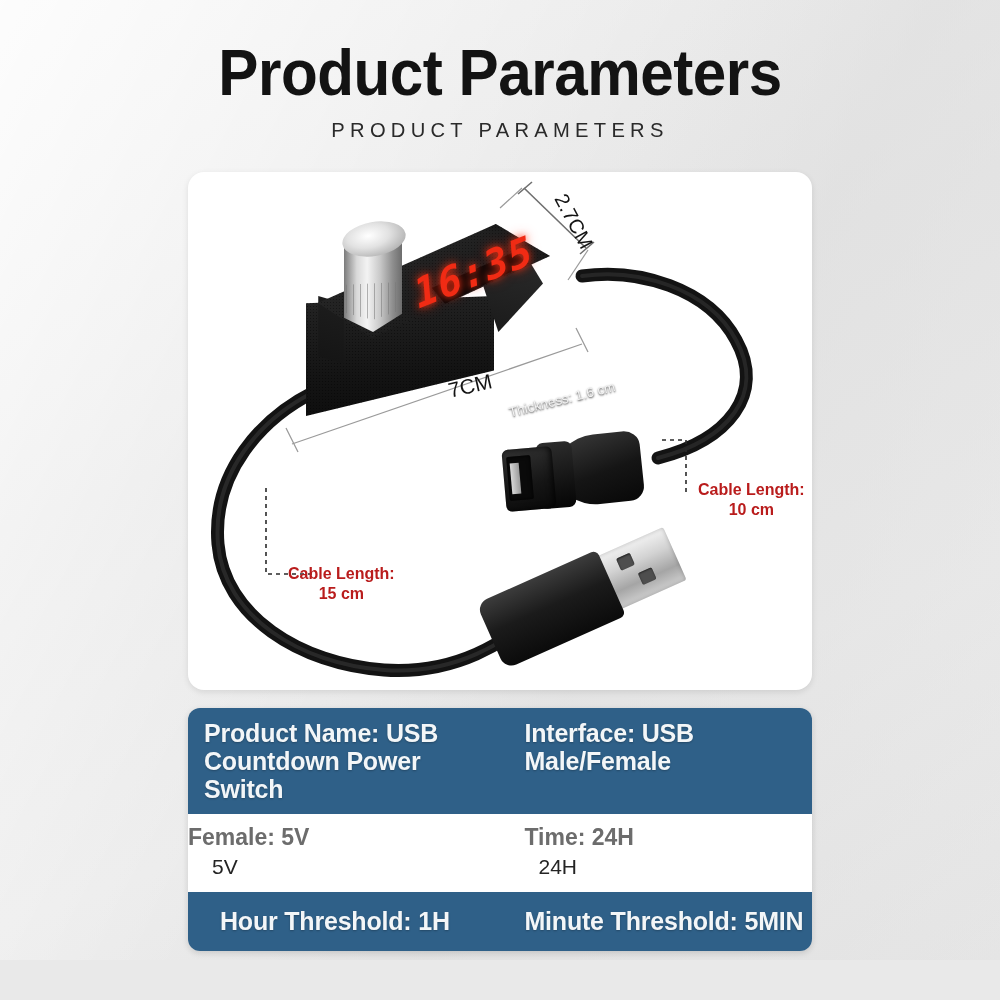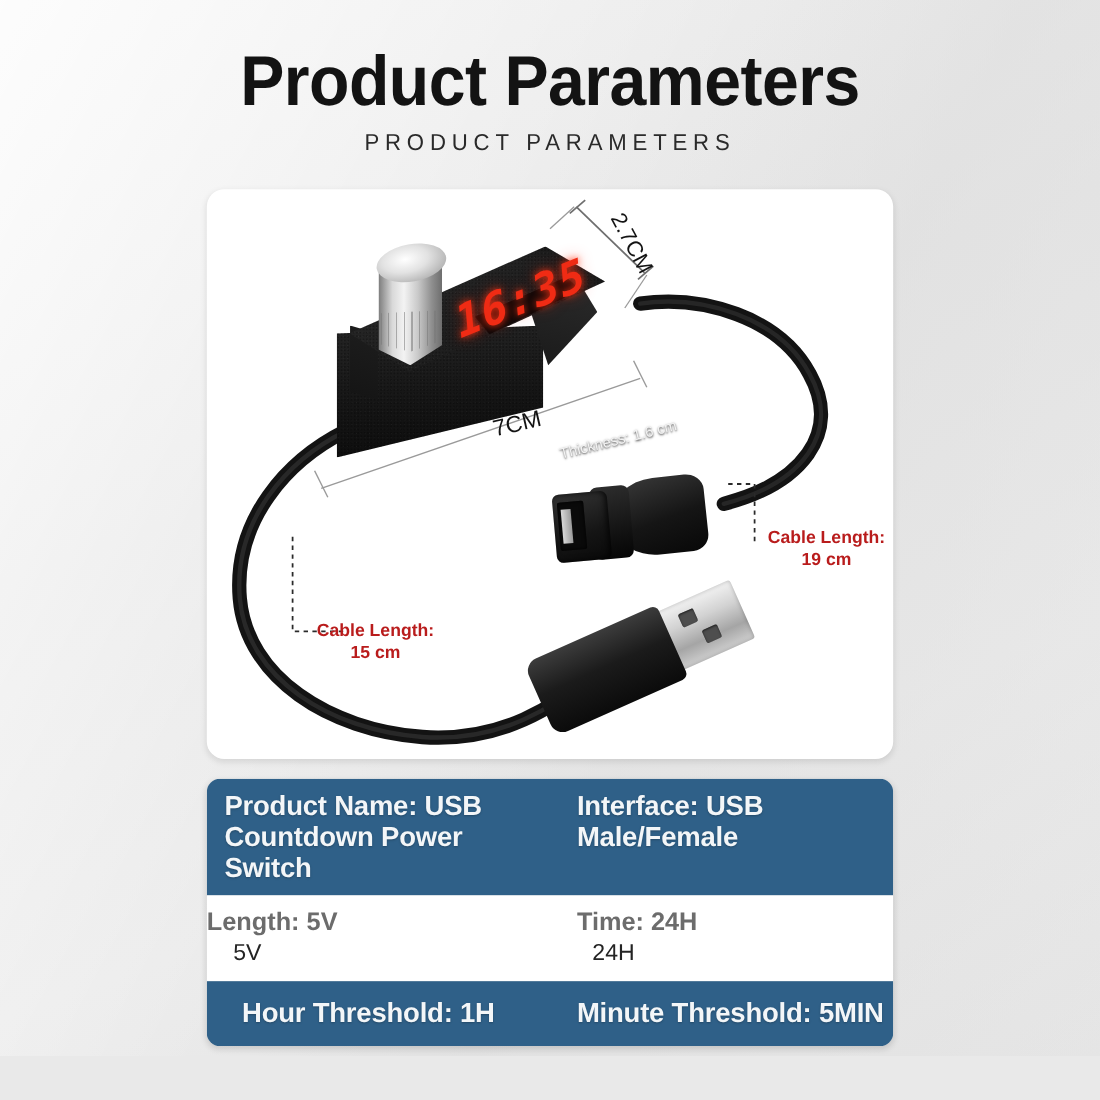--- a/index.html
+++ b/index.html
@@ -492,21 +492,21 @@
         <div class="um-hole h1"></div>
         <div class="um-hole h2"></div>
         <div class="um-shell"></div>
       </div>
 
       <div class="dim-label dim-27">2.7CM</div>
       <div class="dim-label dim-7">7CM</div>
 
       <div class="cable-label cable-10">
         <div>Cable Length:</div>
-        <div>19 cm</div>
+        <div>10 cm</div>
       </div>
       <div class="cable-label cable-15">
         <div>Cable Length:</div>
         <div>15 cm</div>
       </div>
 
     </div>
   </div>
 
   <div class="spec-table">
@@ -515,21 +515,21 @@
       <div class="cell cell-l">
         <div class="blue-text">Product Name: USB Countdown Power Switch</div>
       </div>
       <div class="cell cell-r">
         <div class="blue-text">Interface: USB Male/Female</div>
       </div>
     </div>
 
     <div class="row row-white">
       <div class="cell cell-l">
-        <div class="wlabel">Length: 5V</div>
+        <div class="wlabel">Female: 5V</div>
         <div class="wvalue">5V</div>
       </div>
       <div class="cell cell-r">
         <div class="wlabel">Time: 24H</div>
         <div class="wvalue">24H</div>
       </div>
     </div>
 
     <div class="row row-blue row3">
       <div class="cell cell-l">

